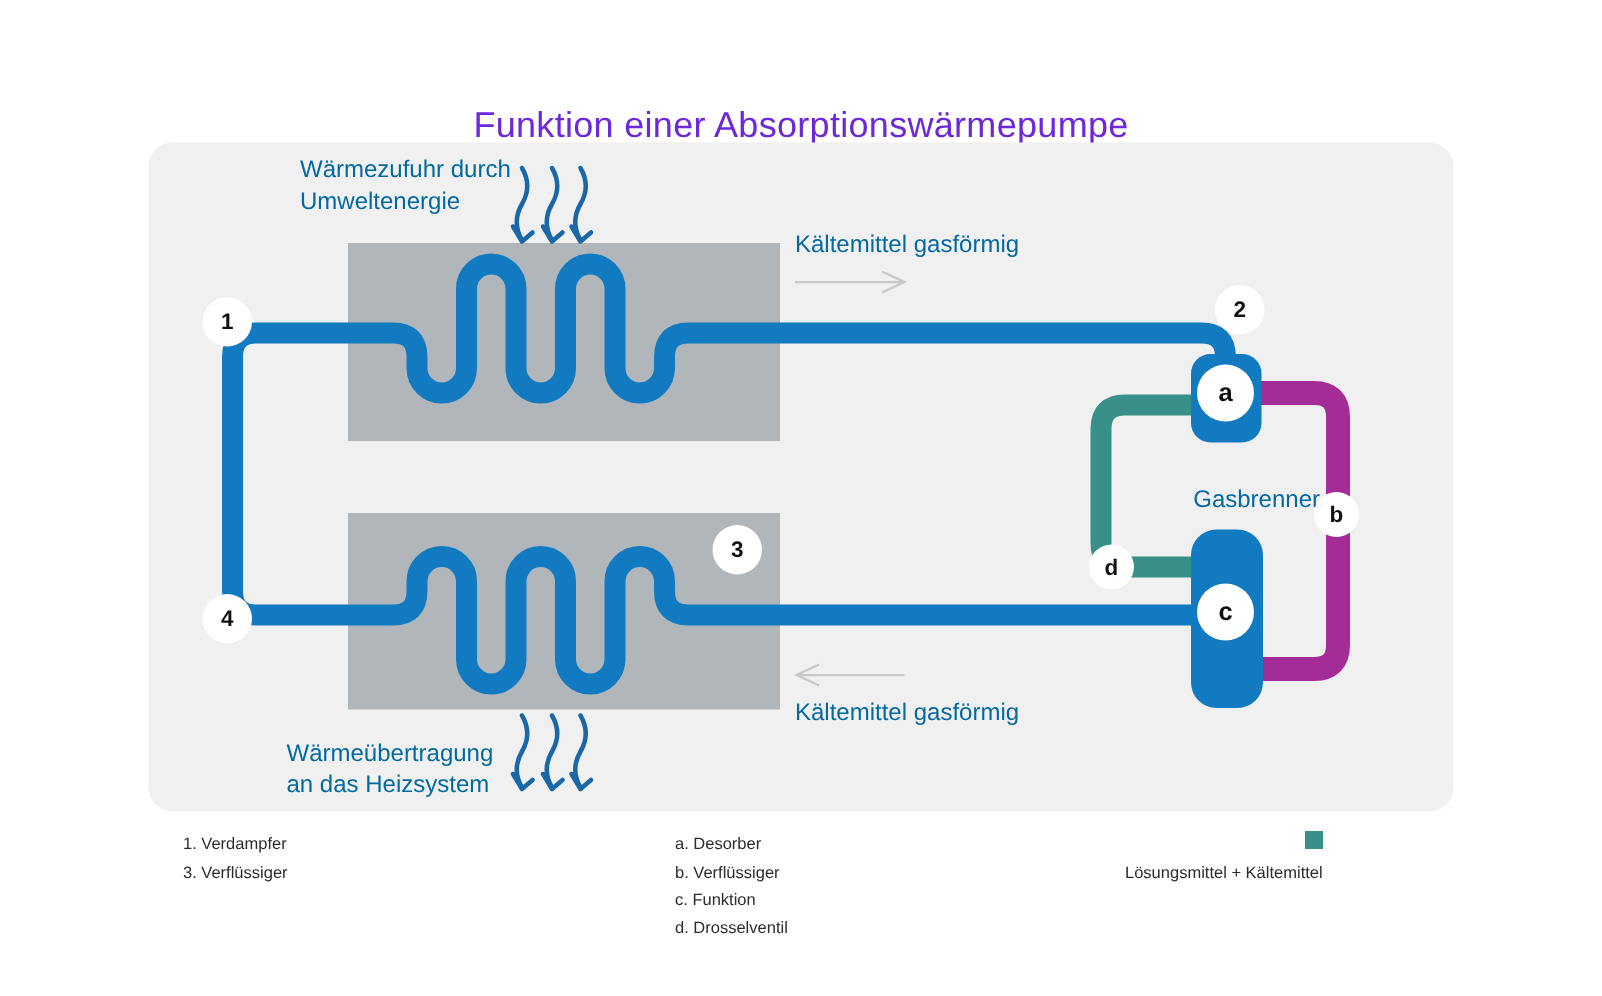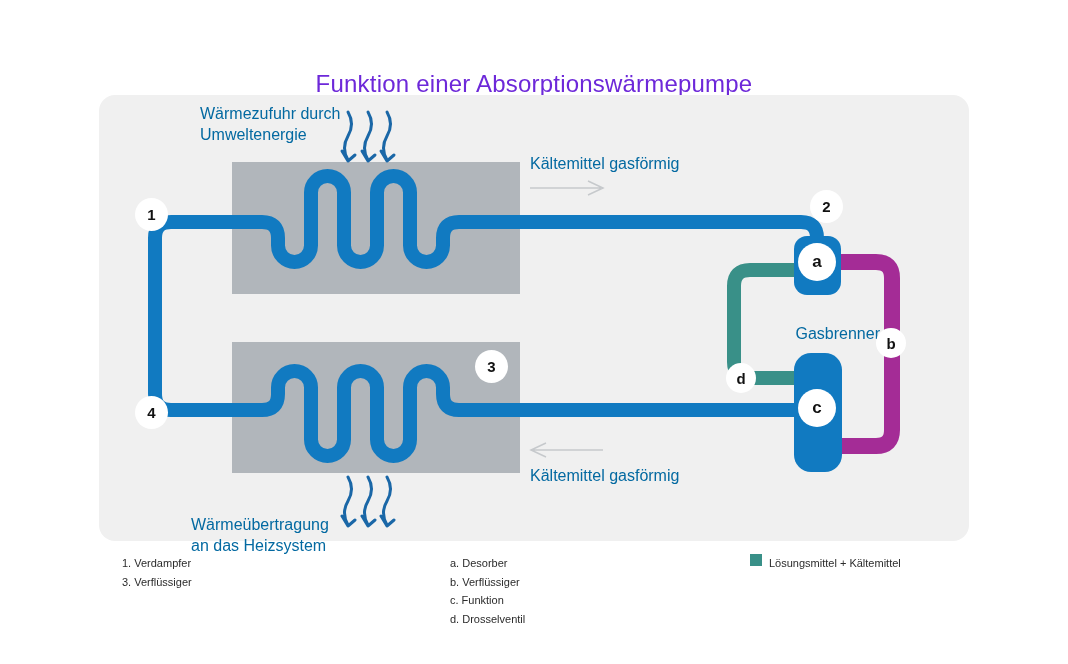--- a/index.html
+++ b/index.html
@@ -9,21 +9,21 @@
          font-size:24px;font-weight:500;letter-spacing:.2px;margin:0;}
   .panel{position:absolute;left:99px;top:95px;width:870px;height:446px;border-radius:16px;}
   svg.gfx{position:absolute;left:0;top:0;width:1068px;height:664px;}
   .lbl{position:absolute;font-size:16px;line-height:21px;color:#0369a1;white-space:nowrap;}
   .badge{position:absolute;background:#ffffff;border-radius:50%;display:flex;
          align-items:center;justify-content:center;font-weight:bold;color:#111;}
   .badge-num{width:33px;height:33px;font-size:15px;}
   .badge-lg{width:38px;height:38px;font-size:17px;}
   .badge-sm{width:30px;height:30px;font-size:15px;}
   .legend-col{position:absolute;top:554px;font-size:11px;line-height:18.5px;white-space:nowrap;}
-  .legend-row{display:flex;align-items:flex-start;gap:7px;height:18.5px;}
+  .legend-row{display:flex;align-items:flex-end;gap:7px;height:18.5px;flex-direction:column;}
   .swatch{width:12px;height:12px;display:inline-block;flex:0 0 auto;}
 </style>
 </head>
 <body>
 
 <div class="stage">
 
   <h1 class="title" style="color: #6d28d9; margin-top: 28px;">Funktion einer Absorptionswärmepumpe</h1>
 
   <div class="panel" style="background-color: rgb(240, 240, 240);"></div>
@@ -76,21 +76,21 @@
     <div>Wärmezufuhr durch</div>
     <div>Umweltenergie</div>
   </div>
 
   <div class="lbl" style="left:530px;top:153px;">Kältemittel gasförmig</div>
 
   <div class="lbl" style="left:760px;top:311px;width:120px;text-align:right;margin-top:12px;">Gasbrenner</div>
 
   <div class="lbl" style="left:530px;top:465px;">Kältemittel gasförmig</div>
 
-  <div class="lbl" style="left:191px;top:492px;margin-top:22px;">
+  <div class="lbl" style="left:191px;top:492px;">
     <div>Wärmeübertragung</div>
     <div>an das Heizsystem</div>
   </div>
 
   <div class="badge badge-num" style="left:135px;top:198px;">1</div>
   <div class="badge badge-num" style="left:810px;top:190px;">2</div>
   <div class="badge badge-num" style="left:475px;top:350px;">3</div>
   <div class="badge badge-num" style="left:135px;top:396px;">4</div>
   <div class="badge badge-lg" style="left:798px;top:243px;">a</div>
   <div class="badge badge-sm" style="left:876px;top:328px;">b</div>

